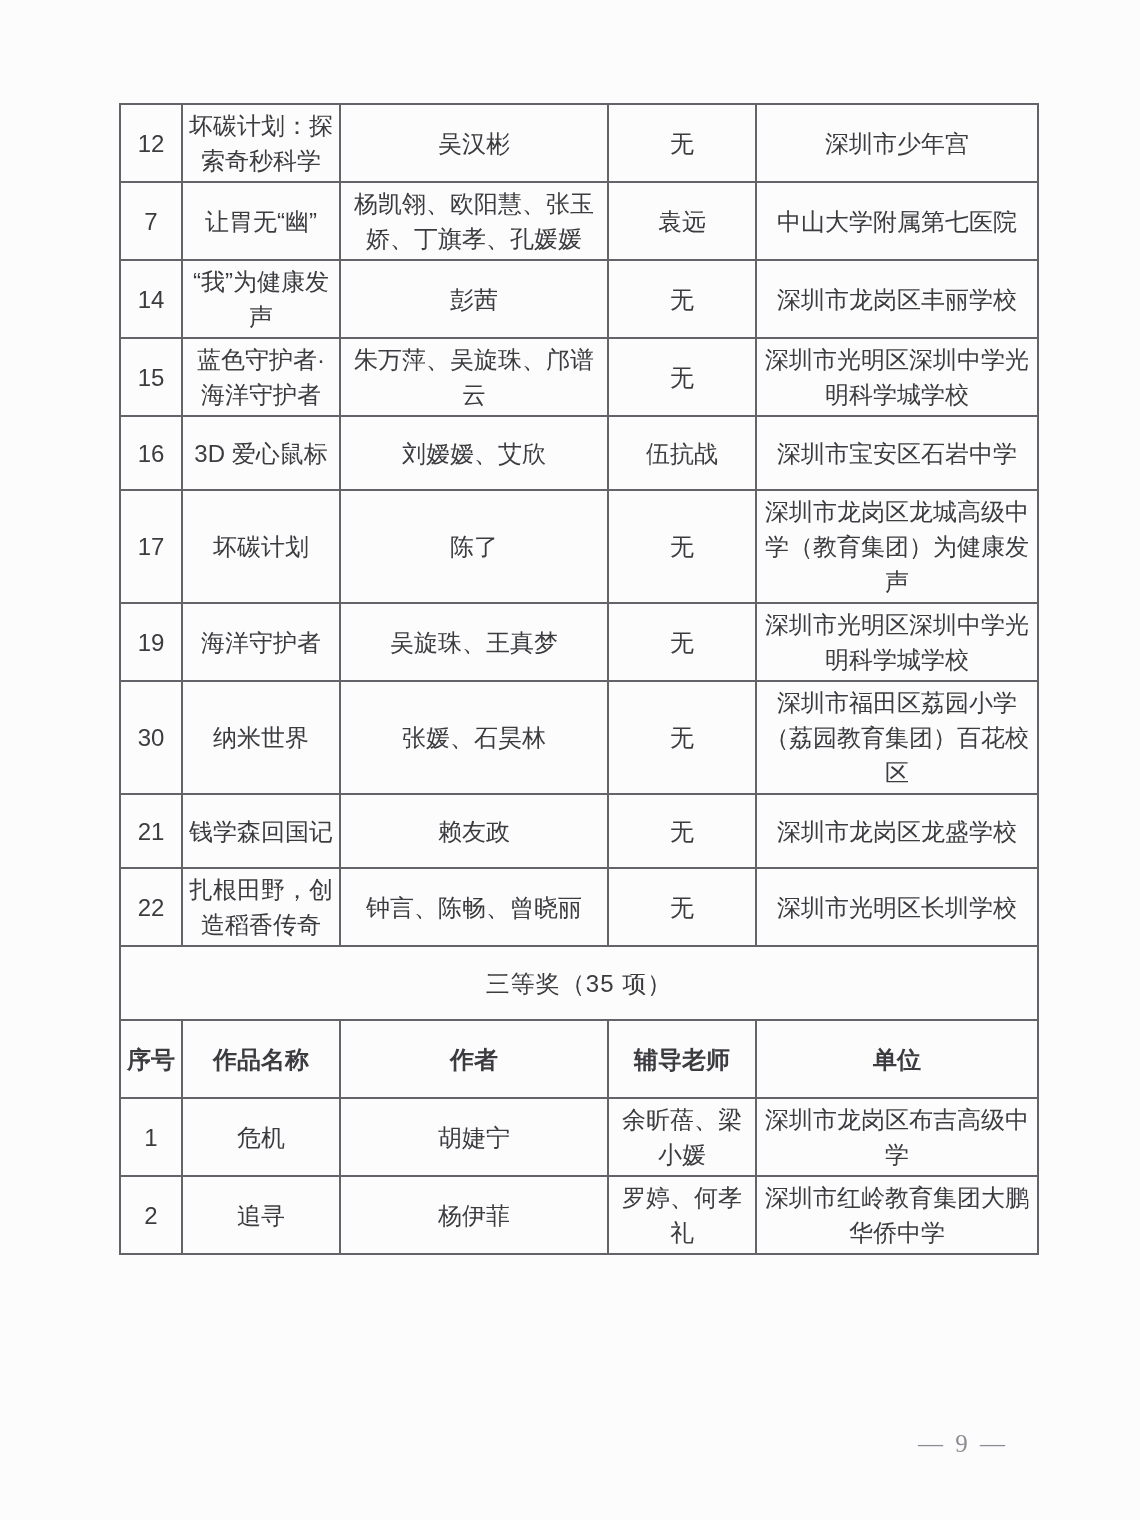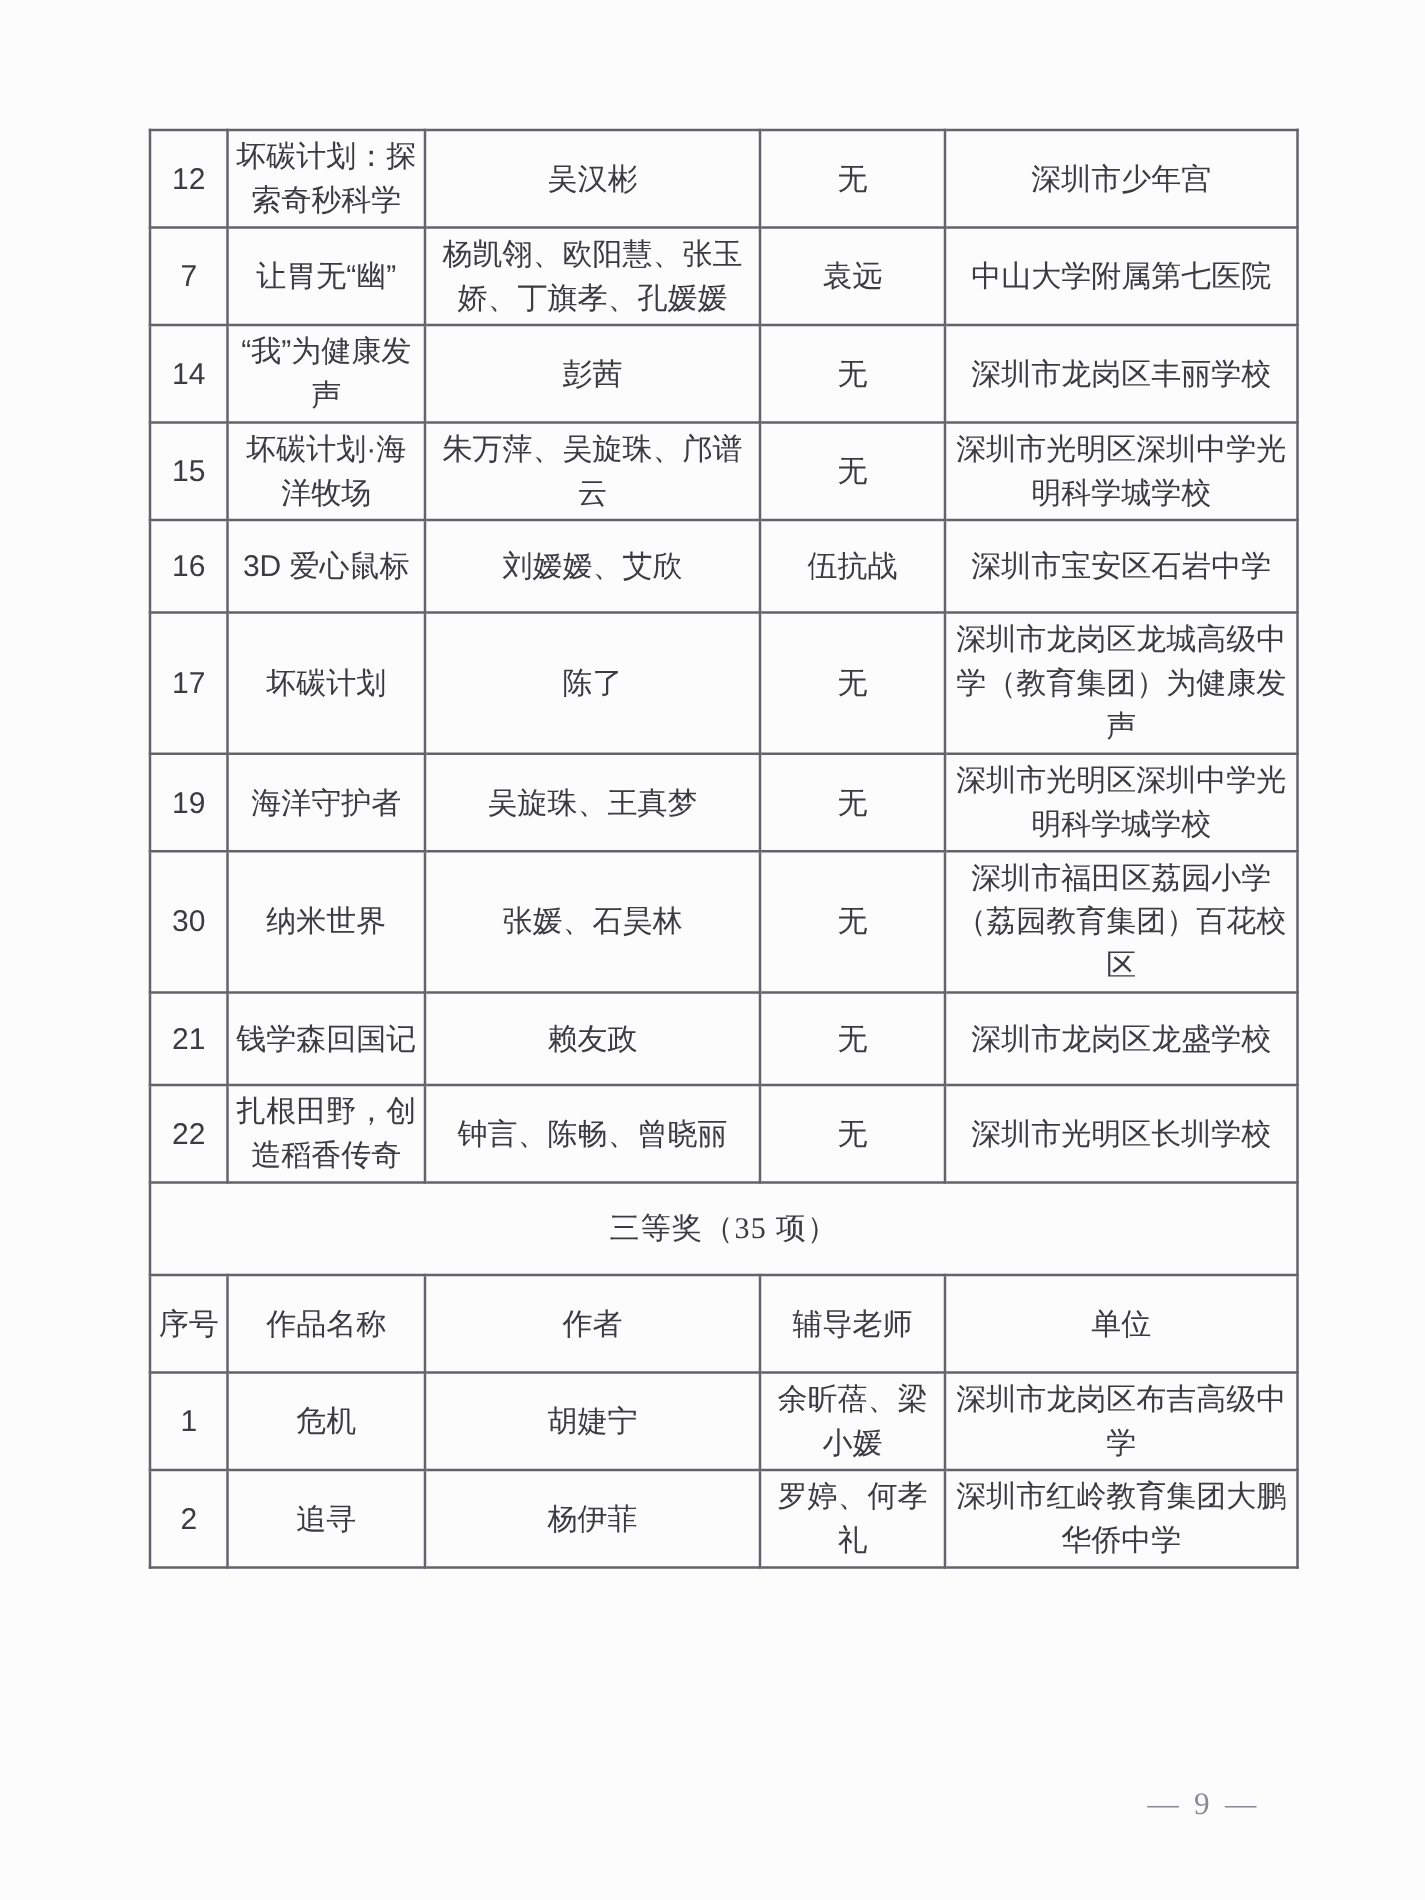--- a/index.html
+++ b/index.html
@@ -34,29 +34,28 @@
     text-align: center;
     vertical-align: middle;
     font-size: 24px;
     line-height: 35px;
     padding: 3px 5px;
     height: 66px;
     font-weight: 400;
     word-wrap: break-word;
   }
   table.award-table th {
-    font-weight: 400;
+    font-weight: 700;
     height: 70px;
     margin-left: 43px;
   }
   td.section-cell {
     font-weight: 700;
     height: 72px;
     letter-spacing: 1px;
-    font-family: Liberation Serif, serif;
   }
   .col-no      { width: 62px;  }
   .col-title   { width: 158px; }
   .col-authors { width: 268px; }
   .col-teacher { width: 148px; }
   .col-unit    { width: 282px; }
   .page-footer {
     position: absolute;
     top: 1430px;
     right: 132px;
@@ -98,21 +97,21 @@
         </tr>
         <tr>
           <td>14</td>
           <td>“我”为健康发声</td>
           <td>彭茜</td>
           <td>无</td>
           <td>深圳市龙岗区丰丽学校</td>
         </tr>
         <tr>
           <td>15</td>
-          <td>坏碳计划·海洋牧场</td>
+          <td>蓝色守护者·海洋守护者</td>
           <td>朱万萍、吴旋珠、邝谱云</td>
           <td>无</td>
           <td>深圳市光明区深圳中学光明科学城学校</td>
         </tr>
         <tr>
           <td>16</td>
           <td>3D 爱心鼠标</td>
           <td>刘嫒嫒、艾欣</td>
           <td>伍抗战</td>
           <td>深圳市宝安区石岩中学</td>

